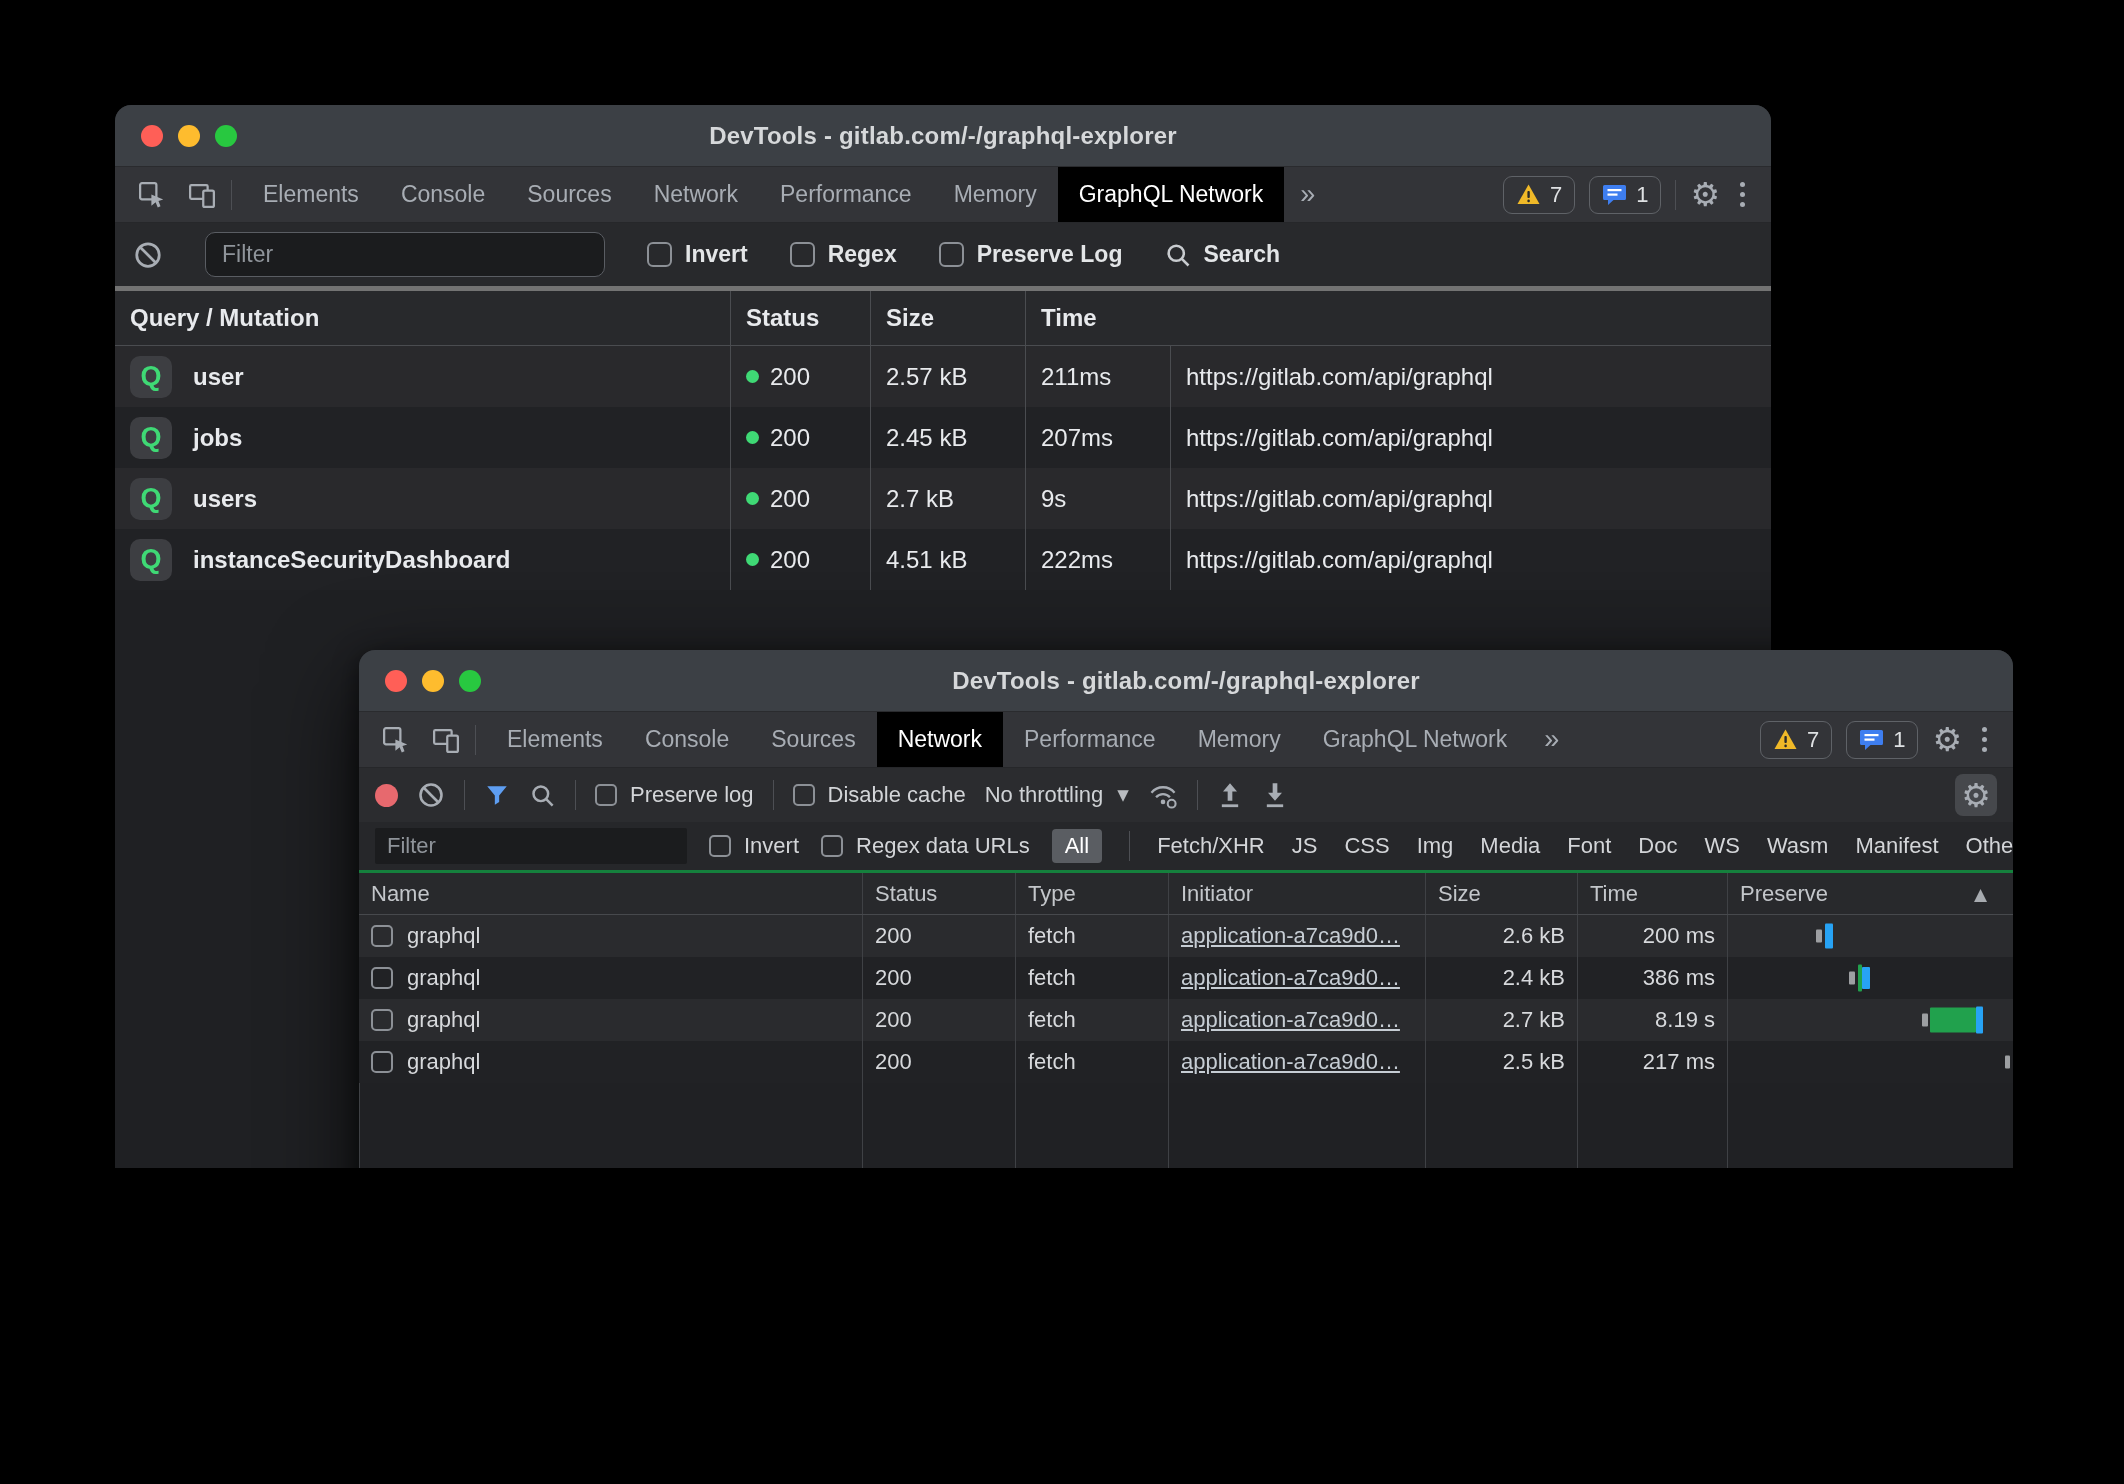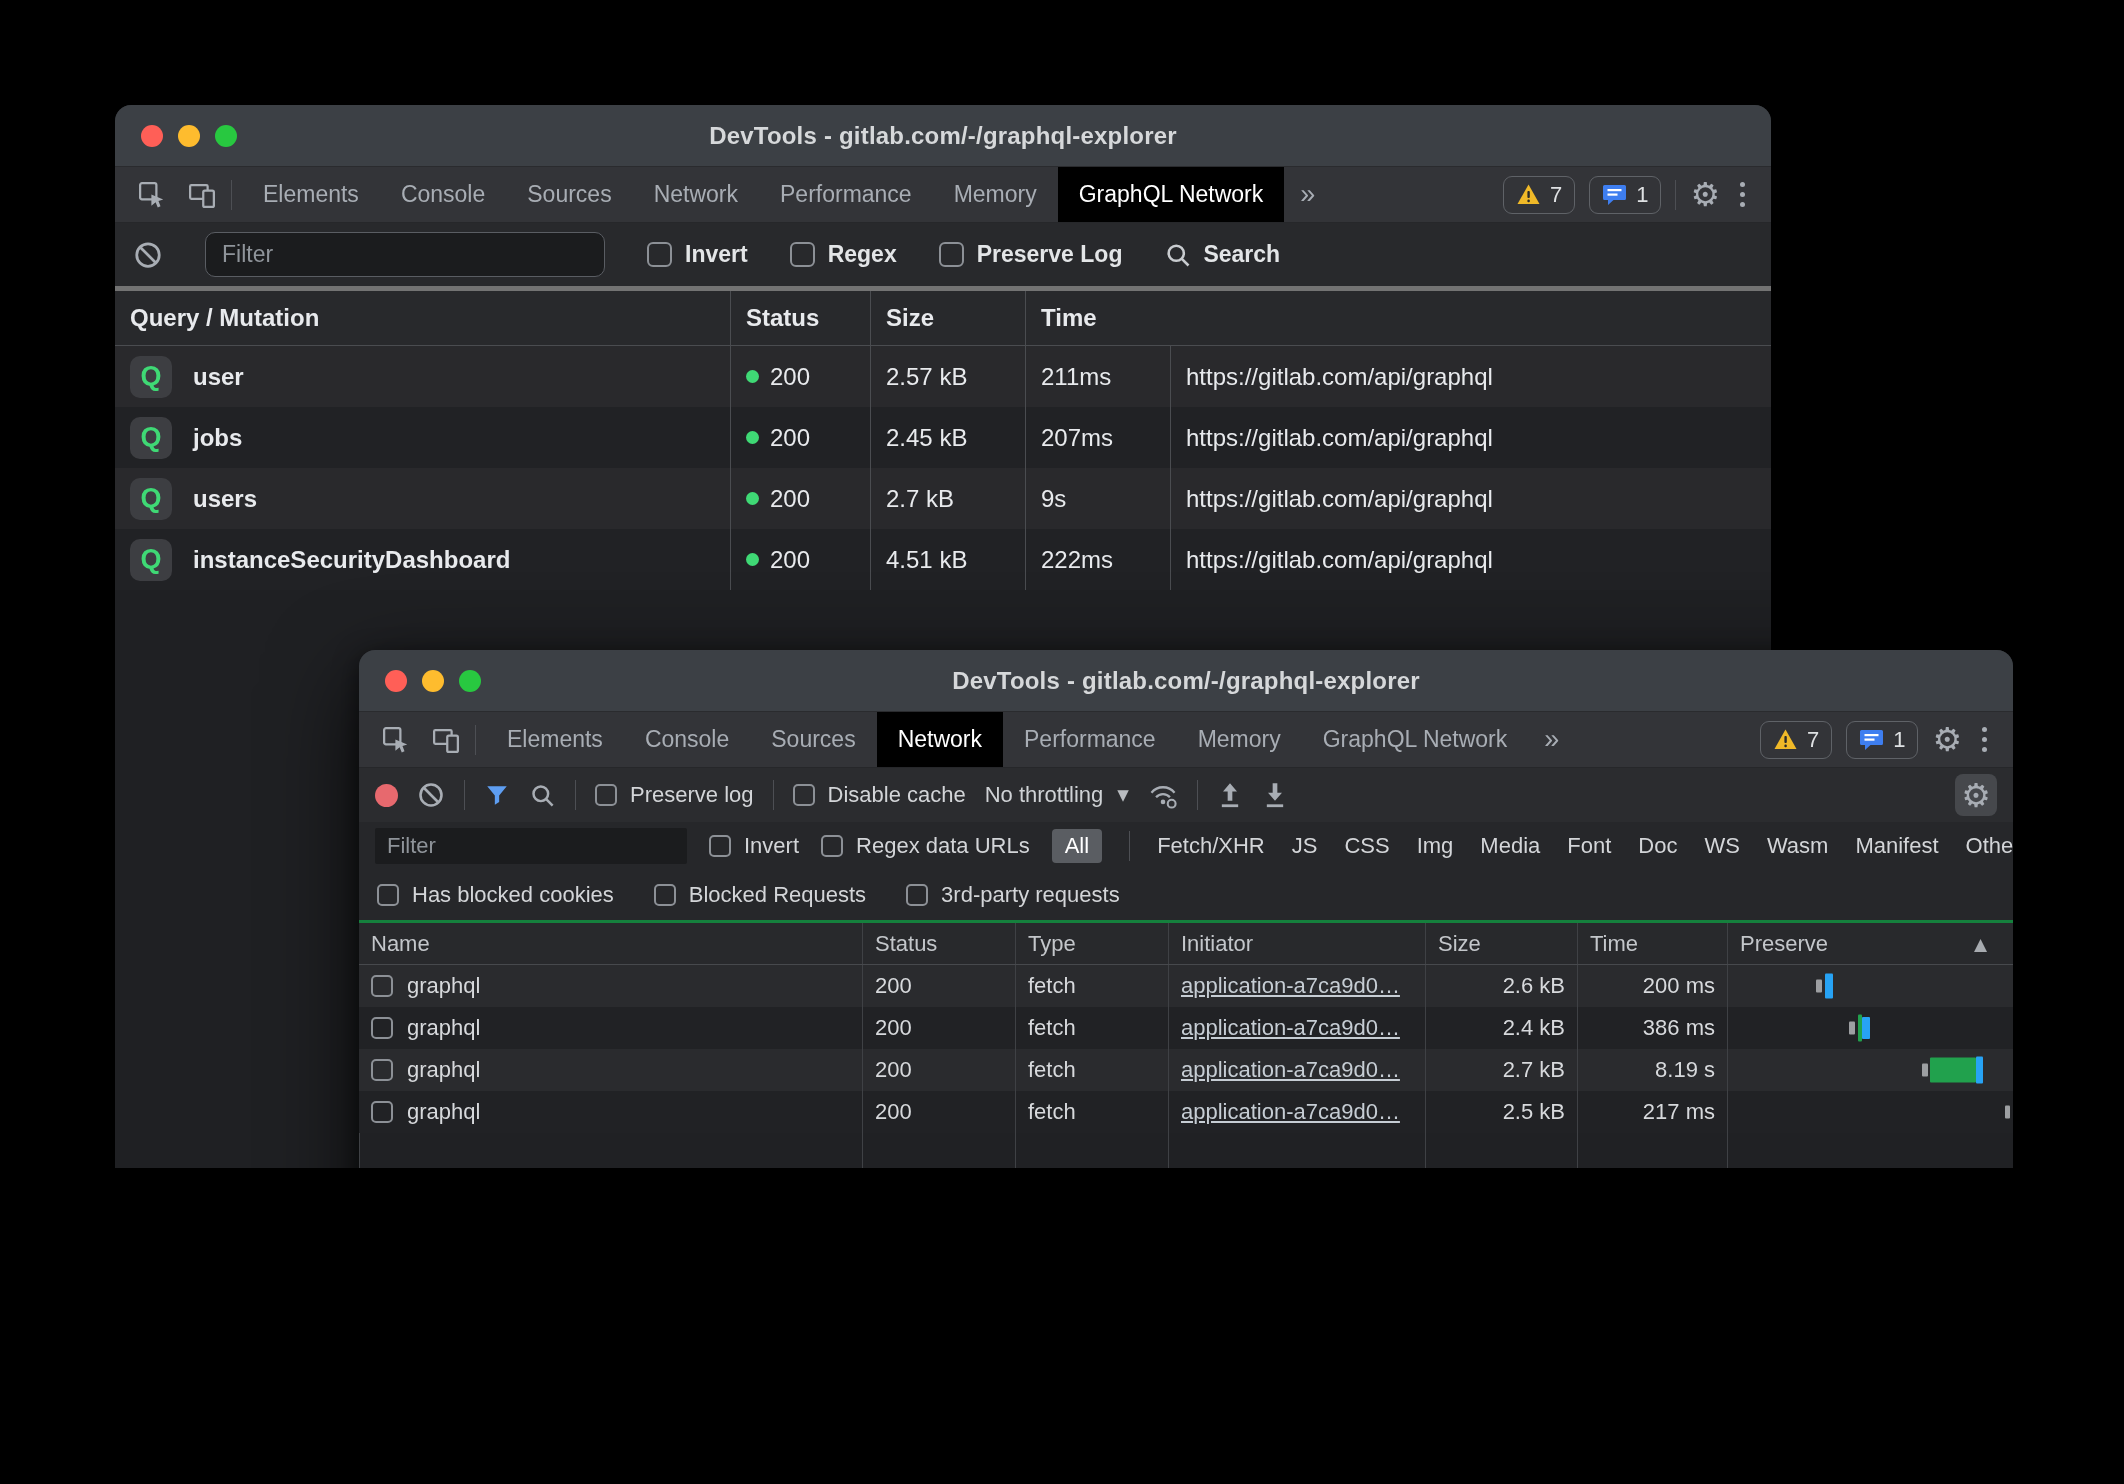--- a/index.html
+++ b/index.html
@@ -402,34 +402,20 @@
         <span class="type-chip">Media</span>
         <span class="type-chip">Font</span>
         <span class="type-chip">Doc</span>
         <span class="type-chip">WS</span>
         <span class="type-chip">Wasm</span>
         <span class="type-chip">Manifest</span>
         <span class="type-chip">Other</span>
       </div>
     </div>
 
-    <div class="net-optionsrow">
-      <div class="cb-group">
-        <div class="checkbox small"></div>
-        <span class="nf-label">Has blocked cookies</span>
-      </div>
-      <div class="cb-group">
-        <div class="checkbox small"></div>
-        <span class="nf-label">Blocked Requests</span>
-      </div>
-      <div class="cb-group">
-        <div class="checkbox small"></div>
-        <span class="nf-label">3rd-party requests</span>
-      </div>
-    </div>
 
     <div class="ft-header">
       <div class="fcell first f-name">Name</div>
       <div class="fcell f-status">Status</div>
       <div class="fcell f-type">Type</div>
       <div class="fcell f-init">Initiator</div>
       <div class="fcell f-size hdr-size">Size</div>
       <div class="fcell f-time hdr-time">Time</div>
       <div class="fcell f-wf" style="padding:0 12px;">
         <span>Preserve</span>

